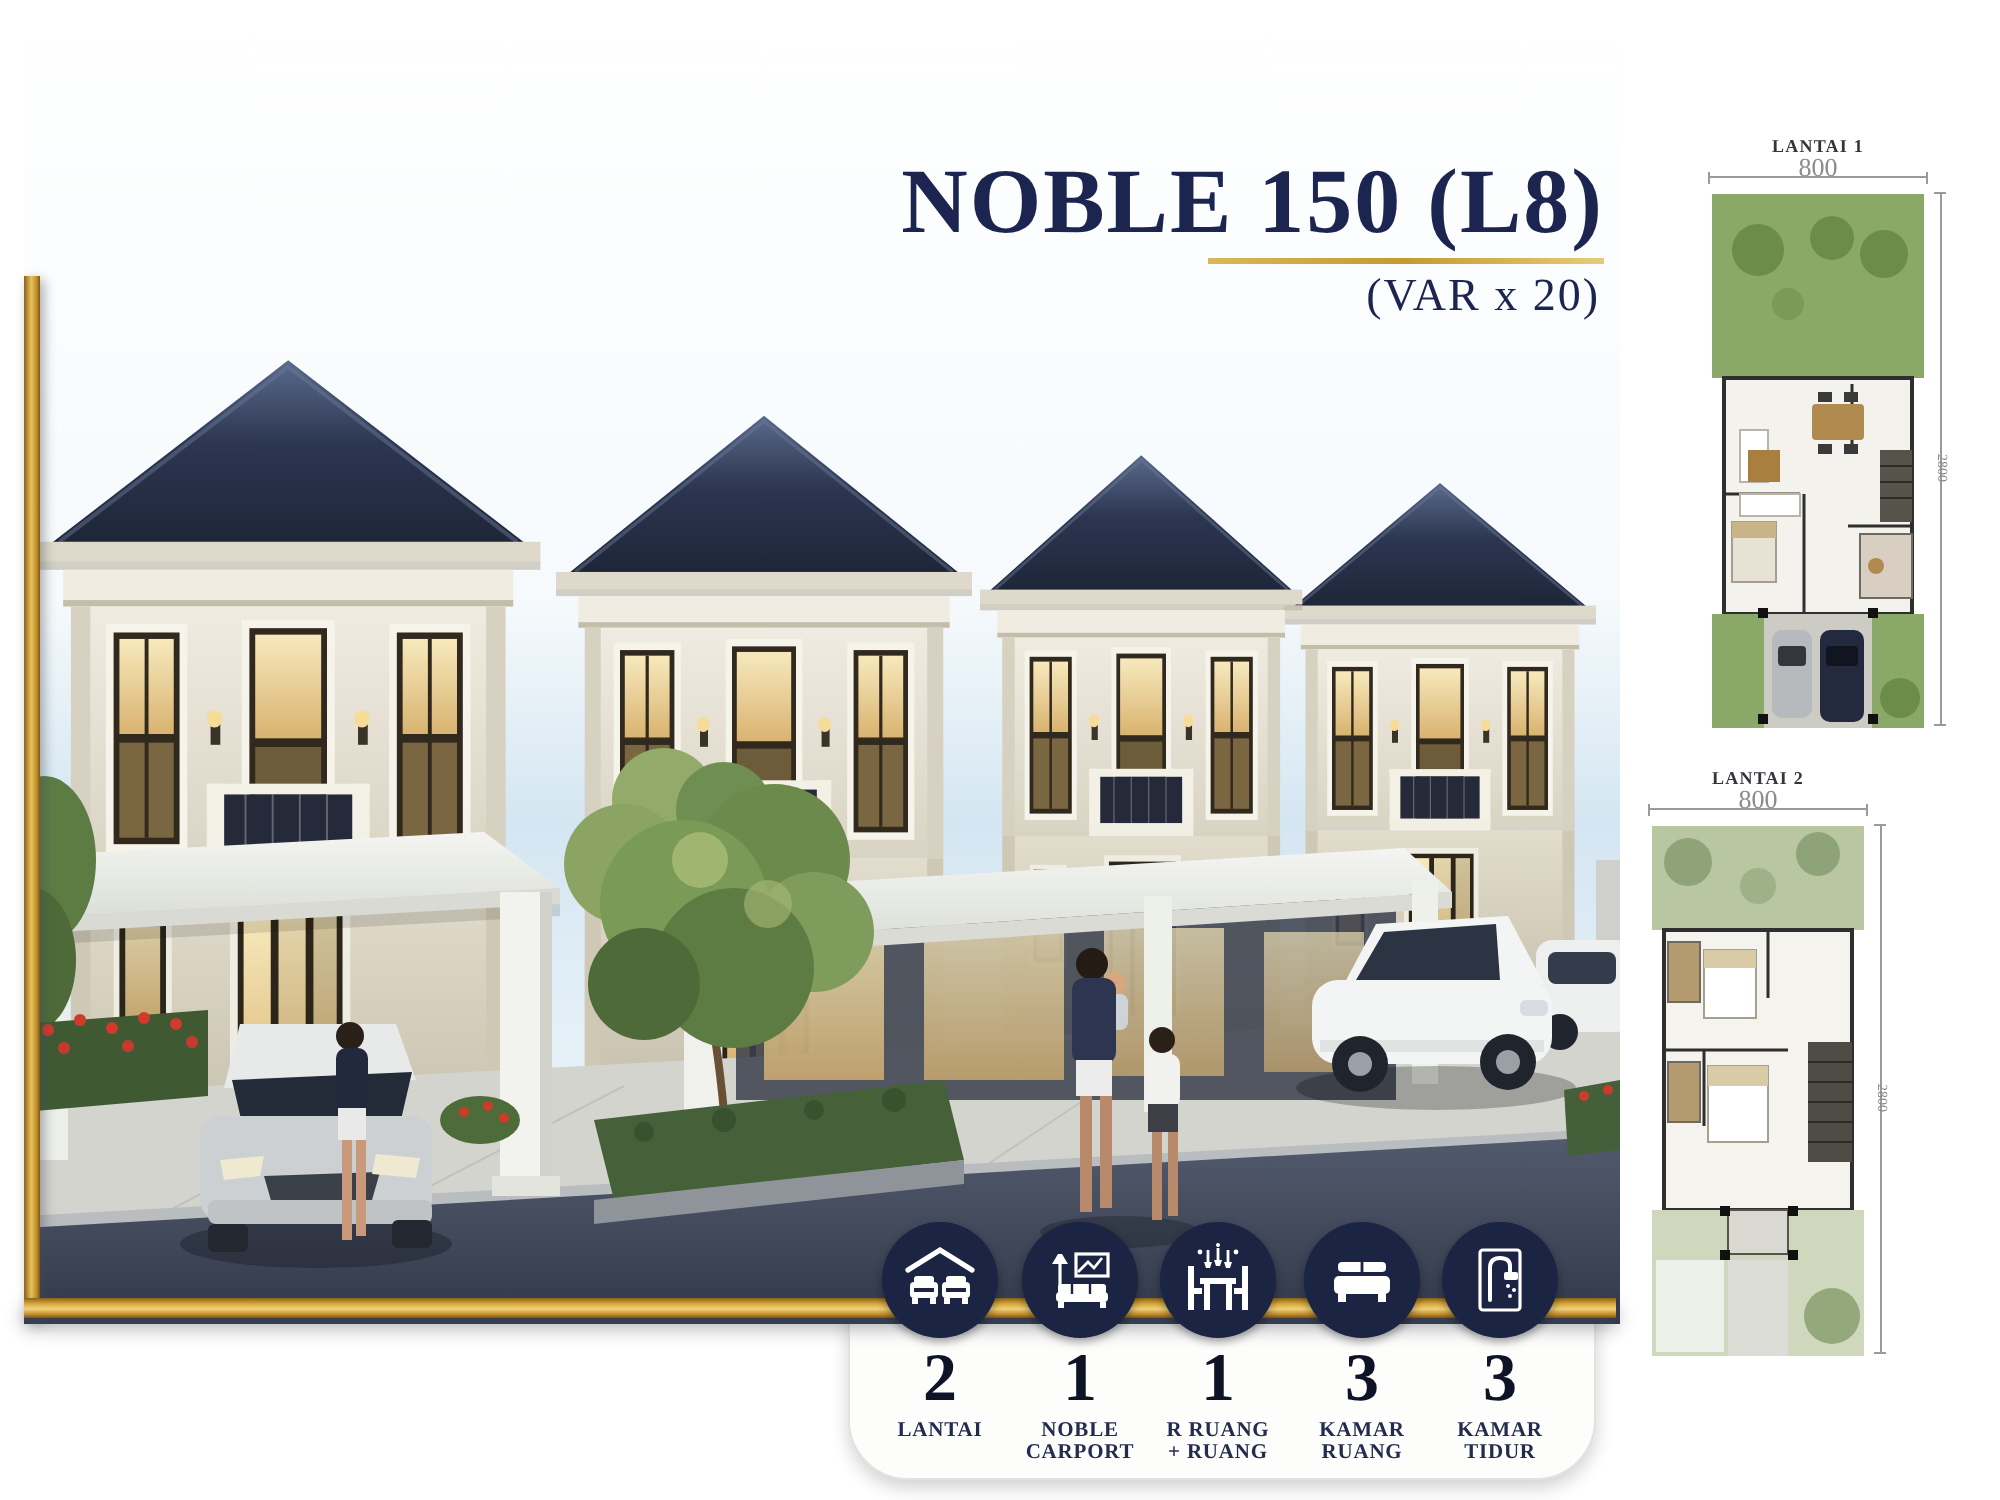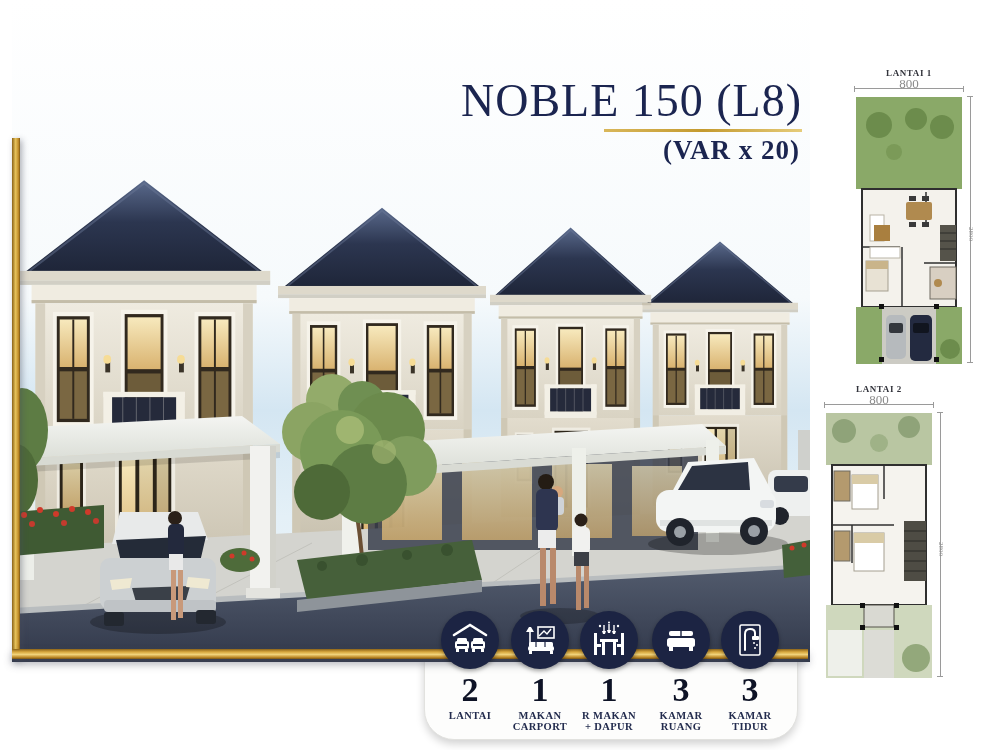--- a/index.html
+++ b/index.html
@@ -11,24 +11,24 @@
   .photo{position:absolute;left:12px;top:0;width:798px;height:662px;z-index:3;overflow:hidden;}
   .frame-left{position:absolute;left:12px;top:138px;width:8px;height:521px;z-index:5;
     background:linear-gradient(90deg,#8a6218,#e7c35c 45%,#c08c2a 80%,#7a5514);
     box-shadow:2px 2px 6px rgba(70,75,90,.45);}
   .frame-bottom{position:absolute;left:12px;top:649px;width:796px;height:10px;z-index:5;
     background:linear-gradient(180deg,#8a6218,#d9a93f 30%,#f0d27a 55%,#c08c2a 82%,#7a5514);
     box-shadow:0 5px 9px rgba(70,75,90,.45);}
 
   
   .title-block{position:absolute;top:78px;left:440px;width:362px;text-align:right;z-index:6;}
-  .title-main{font-size:46px;font-weight:normal;color:#1b2550;letter-spacing:1px;line-height:1;margin:0;}
+  .title-main{font-size:46px;font-weight:bold;color:#1b2550;letter-spacing:1px;line-height:1;margin:0;}
   .title-underline{margin:5px 0 0 auto;width:198px;height:3px;
     background:linear-gradient(90deg,#d9b75a,#c49a2f 50%,#e6cc7a);}
-  .title-variant{margin-top:3px;font-size:27px;font-weight:bold;color:#1b2550;letter-spacing:1px;padding-right:2px;}
+  .title-variant{margin-top:3px;font-size:23px;font-weight:normal;color:#1b2550;letter-spacing:1px;padding-right:2px;}
 
   
   .fp{position:absolute;width:128px;z-index:2;text-align:center;}
   .fp1{left:845px;top:68px;}
   .fp2{left:815px;top:384px;}
   .fp-label{font-size:9px;font-weight:bold;color:#33343c;letter-spacing:.6px;}
   .fp-dim-num{font-size:13px;color:#8a8a8a;line-height:7px;margin-top:2px;}
   .fp-dim-top{position:relative;width:110px;height:6px;margin:1px auto 2px auto;border-top:1px solid #9a9a9a;}
   .fp-dim-top::before,.fp-dim-top::after{content:"";position:absolute;top:-3px;width:1px;height:6px;background:#9a9a9a;}
   .fp-dim-top::before{left:0;} .fp-dim-top::after{right:0;}
@@ -402,21 +402,21 @@
           <rect x="9" y="22" width="24" height="5" rx="1.5" fill="#ffffff"></rect>
           <rect x="8" y="26" width="26" height="5" rx="2" fill="#ffffff"></rect>
           <line x1="16" y1="22" x2="16" y2="27" stroke="#1c2443" stroke-width="1.2"></line>
           <line x1="25" y1="22" x2="25" y2="27" stroke="#1c2443" stroke-width="1.2"></line>
           <rect x="9" y="31" width="3" height="3" fill="#ffffff"></rect>
             <rect x="30" y="31" width="3" height="3" fill="#ffffff"></rect>
         </svg>
       </div>
       <div class="spec-count">1</div>
       <div class="spec-label">
-        <span>MAKAN</span>
+        <span>NOBLE</span>
         <span>CARPORT</span>
       </div>
     </div>
 
     <div class="spec" style="left:569px">
       <div class="spec-circle">
         <svg width="40" height="40" viewBox="0 0 40 40">
           <g stroke="#ffffff" stroke-width="1.4">
             <line x1="15" y1="5" x2="15" y2="11"></line>
               <line x1="20" y1="4" x2="20" y2="10"></line>
@@ -434,22 +434,22 @@
           <rect x="13" y="22" width="3" height="13" fill="#ffffff"></rect>
           <rect x="24" y="22" width="3" height="13" fill="#ffffff"></rect>
           <rect x="5" y="13" width="3" height="22" fill="#ffffff"></rect>
           <rect x="5" y="24" width="7" height="3" fill="#ffffff"></rect>
           <rect x="32" y="13" width="3" height="22" fill="#ffffff"></rect>
           <rect x="28" y="24" width="7" height="3" fill="#ffffff"></rect>
         </svg>
       </div>
       <div class="spec-count">1</div>
       <div class="spec-label">
-        <span>R MAKAN</span>
-        <span>+ DAPUR</span>
+        <span>R RUANG</span>
+        <span>+ RUANG</span>
       </div>
     </div>
 
     <div class="spec" style="left:641px">
       <div class="spec-circle">
         <svg width="40" height="40" viewBox="0 0 40 40">
           <rect x="8" y="11" width="24" height="5" rx="2" fill="#ffffff"></rect>
           <line x1="20" y1="11" x2="20" y2="16" stroke="#1c2443" stroke-width="1.4"></line>
           <rect x="6" y="18" width="28" height="9" rx="2.5" fill="#ffffff"></rect>
           <rect x="8" y="27" width="4" height="4" fill="#ffffff"></rect>

